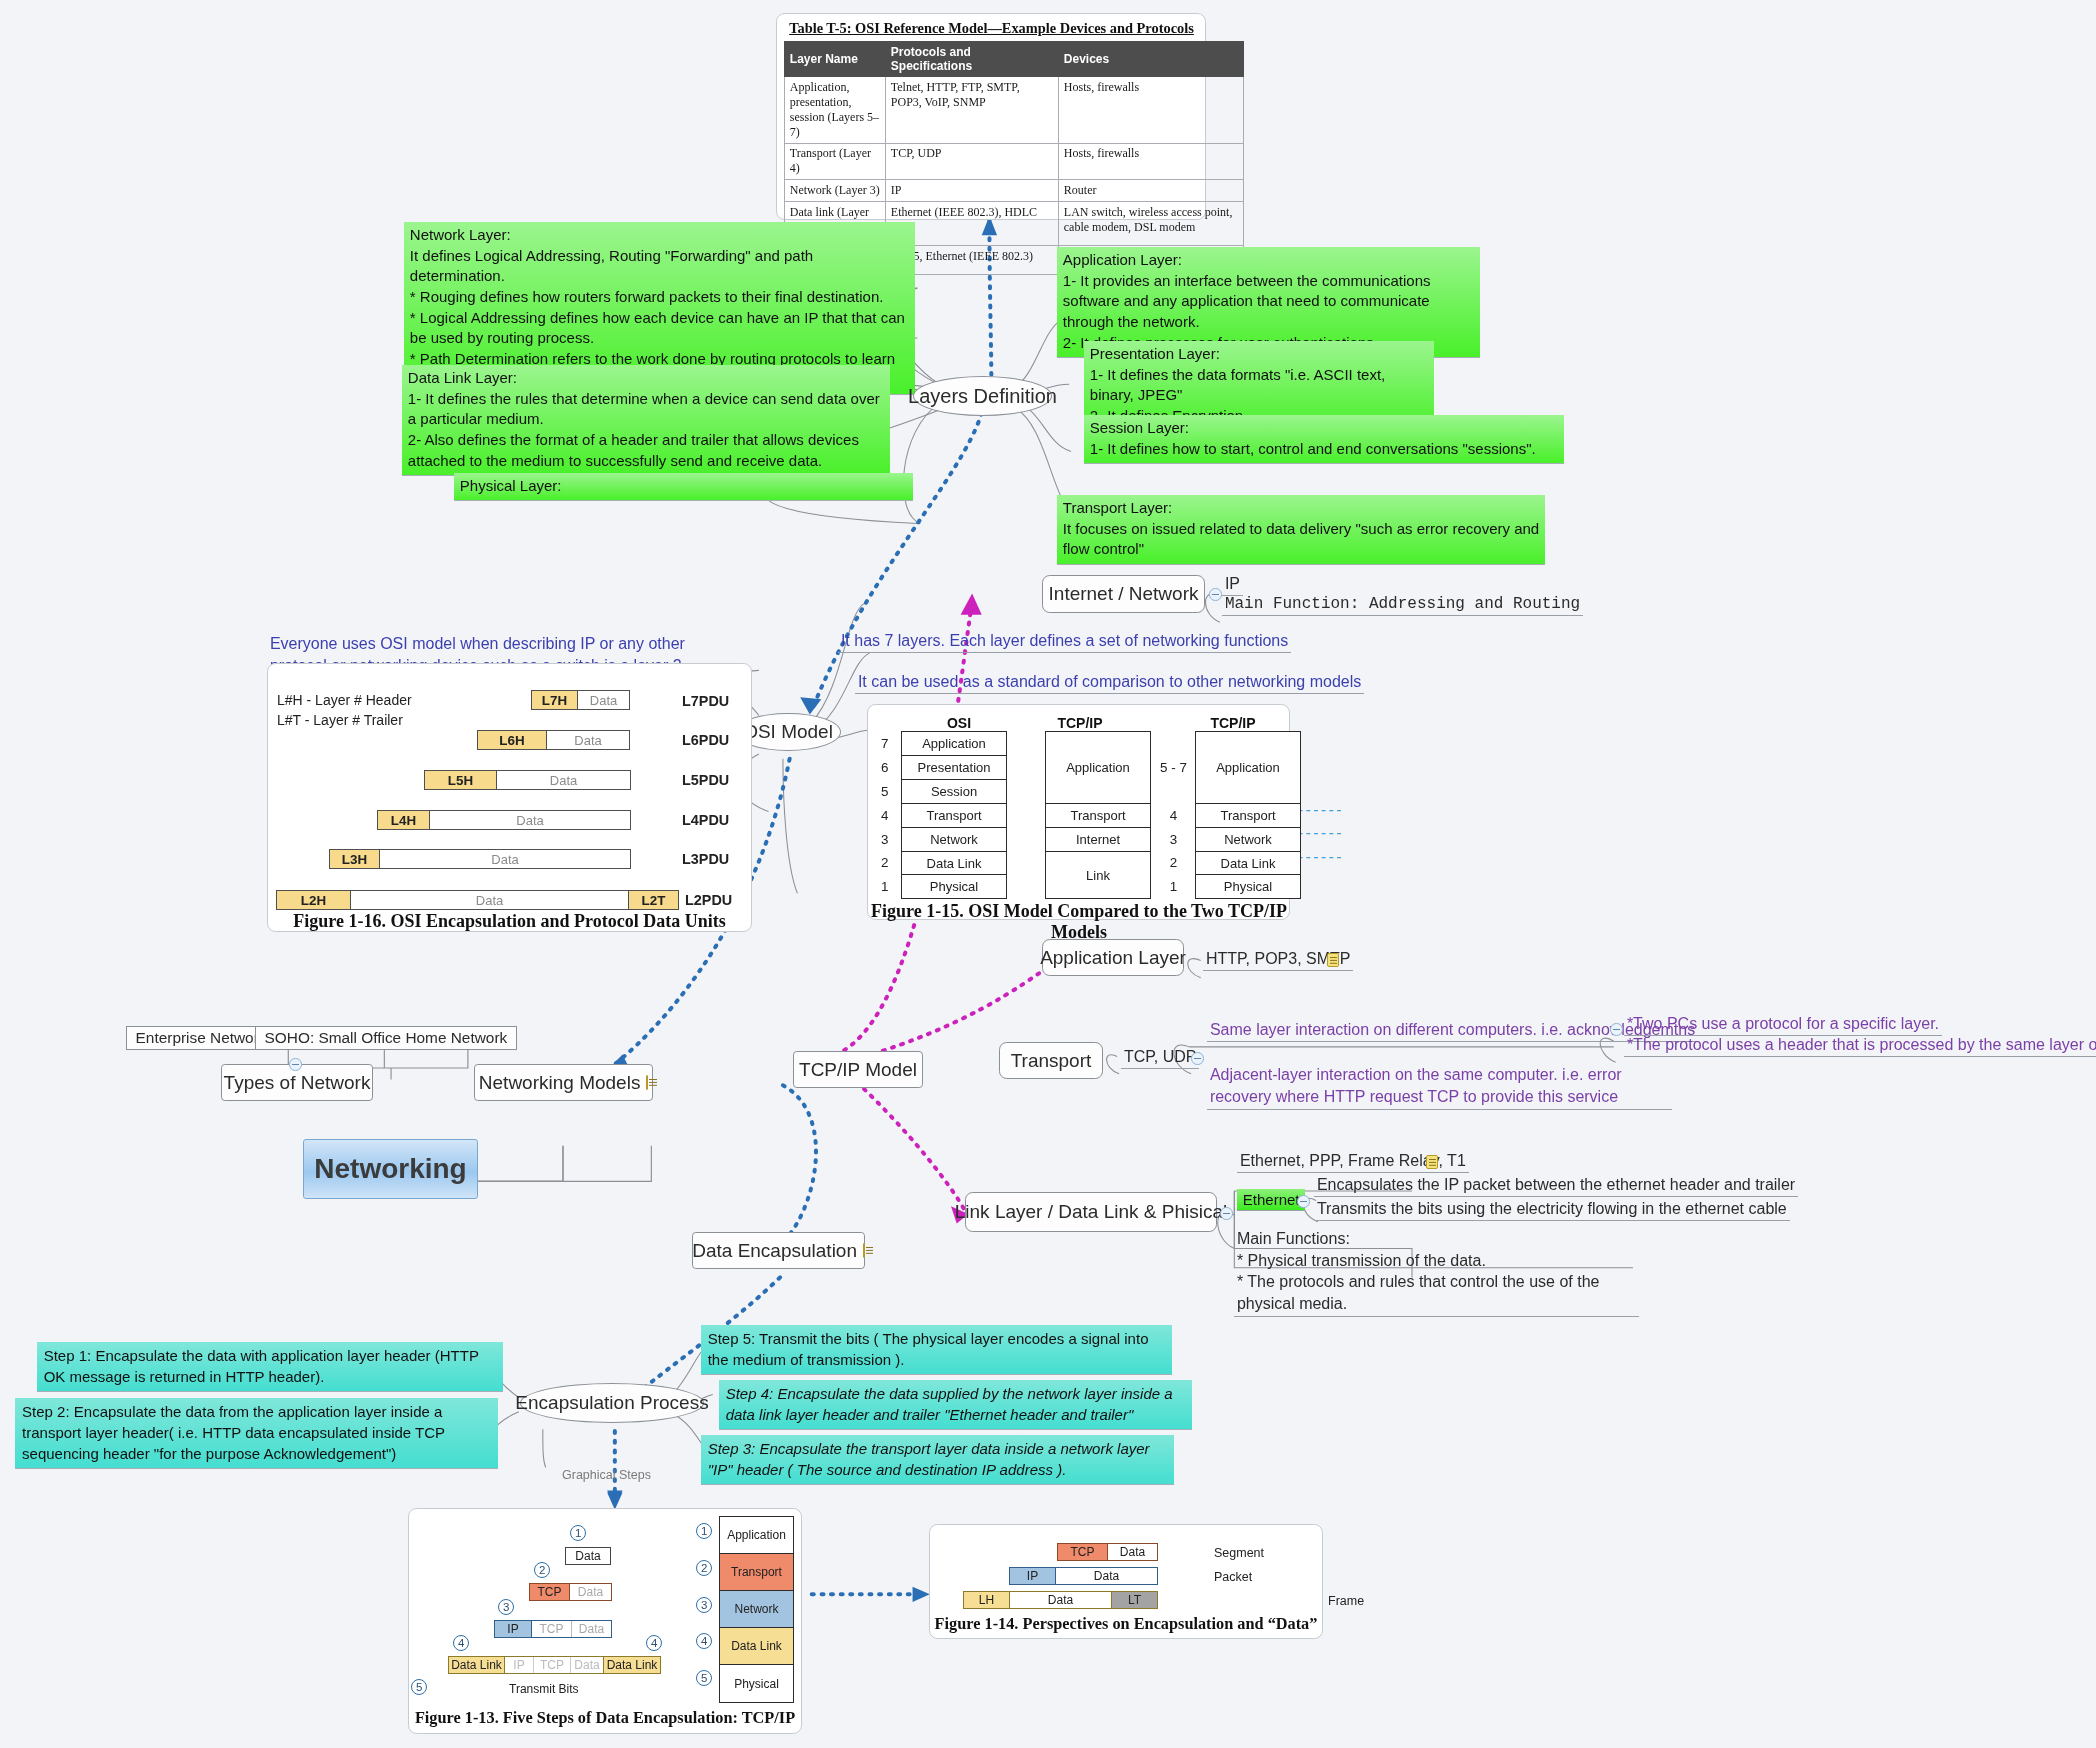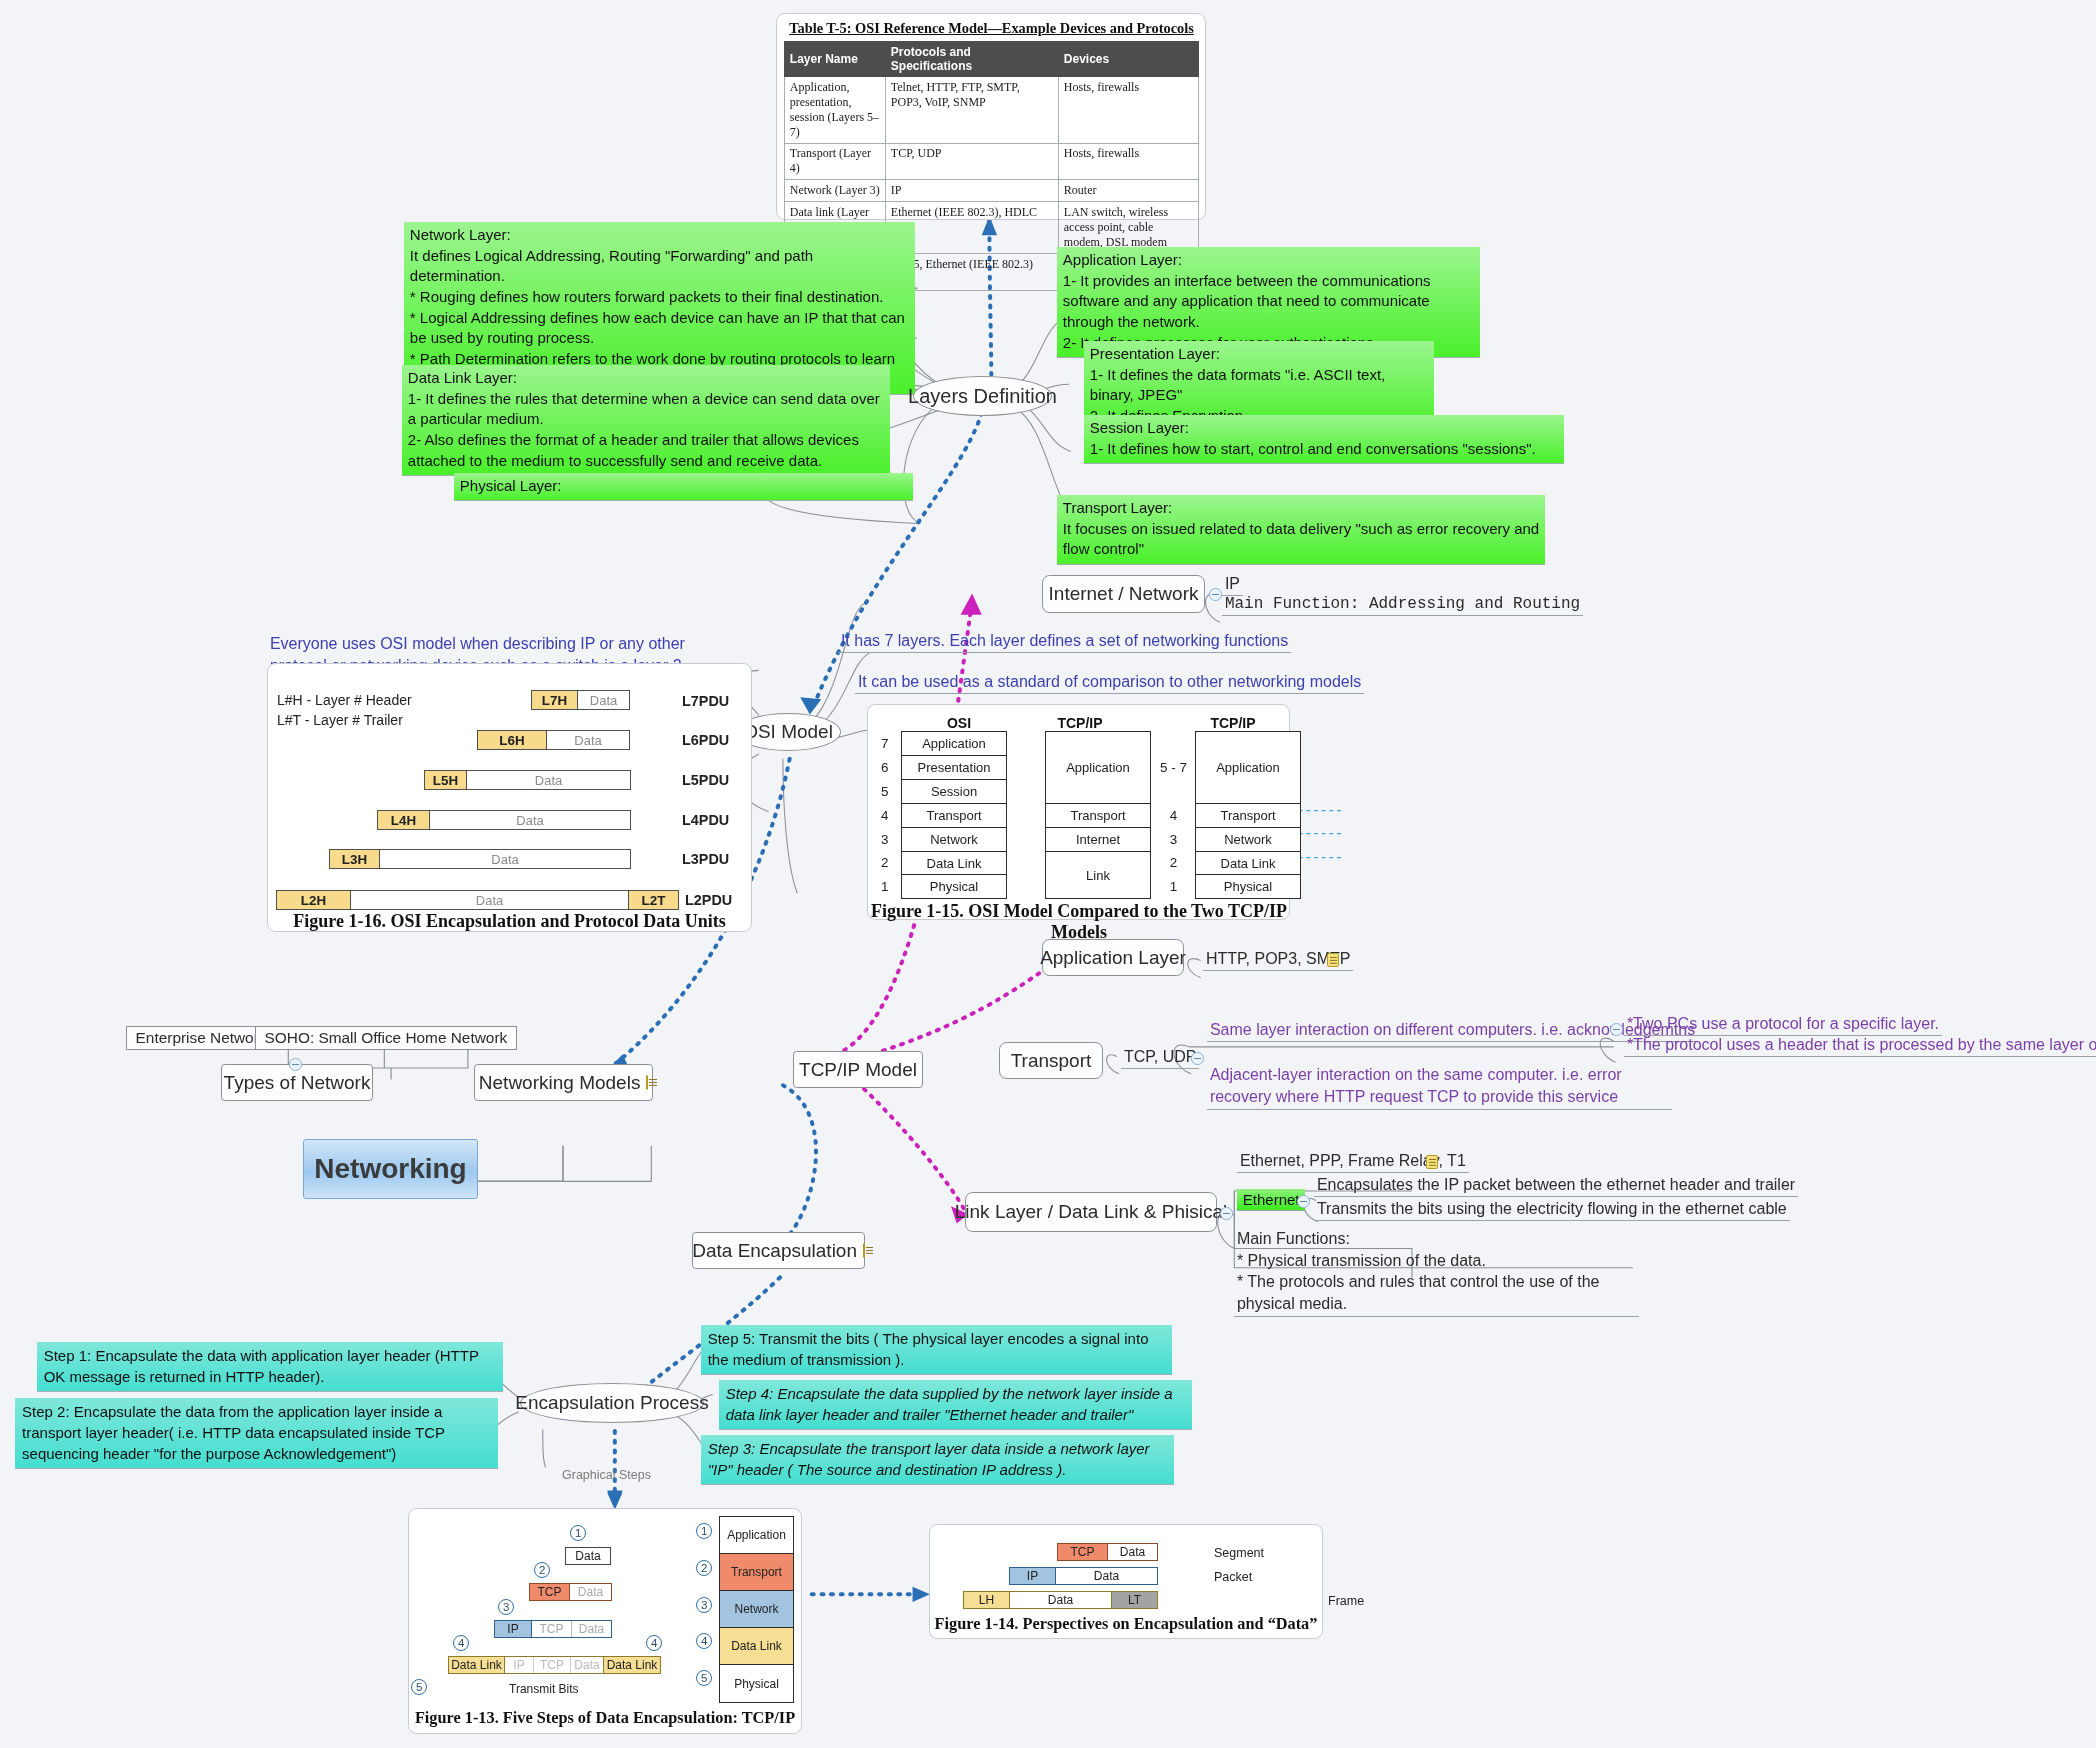--- a/index.html
+++ b/index.html
@@ -245,21 +245,21 @@
     <path d="M443,1730 V1758 H520"></path>
   </g>
   <g fill="#2a7ab5">
       <polygon points="525,1758 514,1753 514,1763"></polygon>
     </g>
 </svg>
 
 <div class="card" style="left:776px; top:13.4px; width:430px; height:207px;"></div>
 <div class="t5wrap" style="left:784px; top:17.3px; width:415px;">
   <div class="t5title">Table T-5: OSI Reference Model—Example Devices and Protocols</div>
-  <table class="t5" style="width:415px;">
+  <table class="t5" style="width:460px;">
     <thead>
         <tr>
       <th style="width:101px">Layer Name</th>
       <th style="width:173px">Protocols and Specifications</th>
       <th>Devices</th>
     </tr>
       </thead>
     <tbody>
       <tr>
         <td>Application, presentation, session (Layers 5–7)</td>
@@ -442,21 +442,21 @@
 </div>
 <div class="pdulbl" style="left:682px; top:693px;">L7PDU</div>
 
 <div class="pdu" style="left:477px; top:730px; width:153px;">
   <div class="hd" style="width:69px">L6H</div>
   <div class="dt">Data</div>
 </div>
 <div class="pdulbl" style="left:682px; top:732px;">L6PDU</div>
 
 <div class="pdu" style="left:424px; top:770px; width:207px;">
-  <div class="hd" style="width:42px">L5H</div>
+  <div class="hd" style="width:72px">L5H</div>
   <div class="dt">Data</div>
 </div>
 <div class="pdulbl" style="left:682px; top:772px;">L5PDU</div>
 
 <div class="pdu" style="left:377px; top:810px; width:254px;">
   <div class="hd" style="width:52px">L4H</div>
   <div class="dt">Data</div>
 </div>
 <div class="pdulbl" style="left:682px; top:812px;">L4PDU</div>
 

